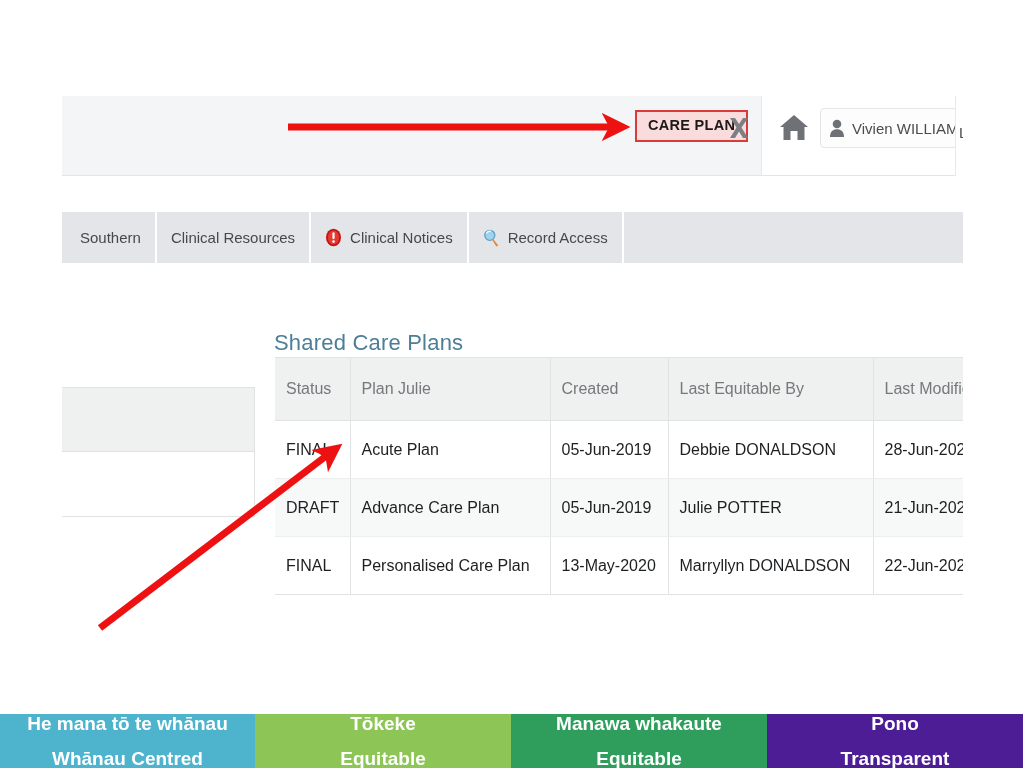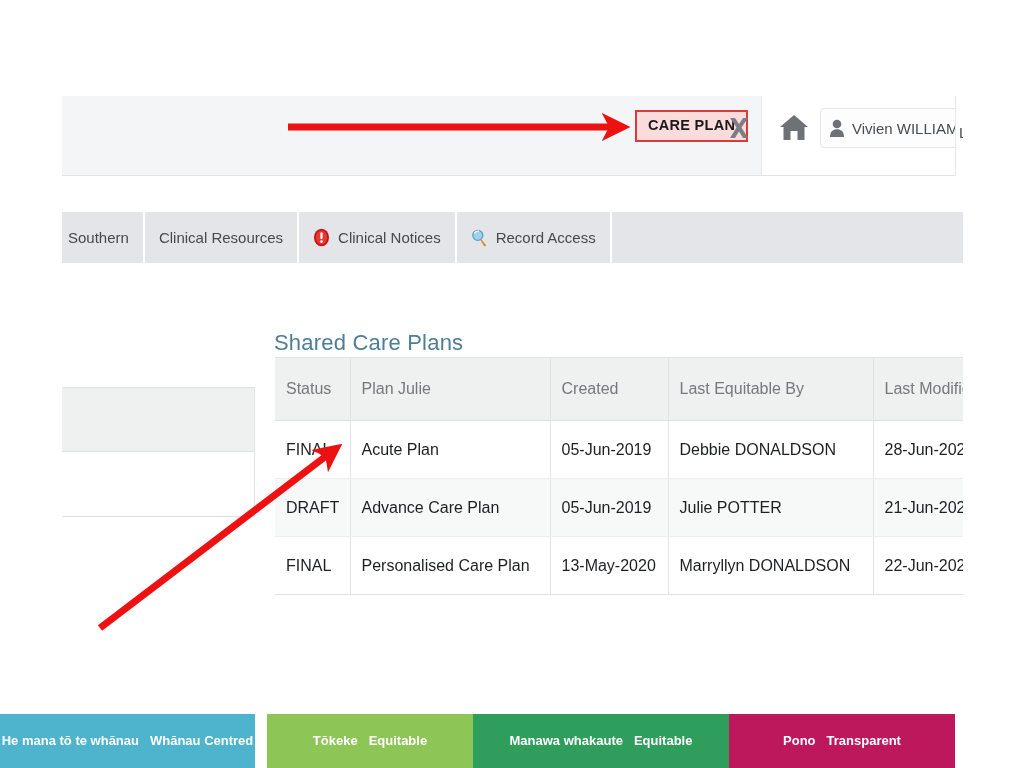--- a/index.html
+++ b/index.html
@@ -154,21 +154,21 @@
     align-items: center;
     gap: 8px;
     padding: 0 14px;
     background: #e3e5e8;
     border-right: 2px solid #ffffff;
     font-size: 15px;
     color: #46494c;
     white-space: nowrap;
     height: 51px;
   }
-  .nav-tab.first { padding-left: 6px; }
+  .nav-tab.first { padding-left: 18px; }
 
   .nav-filler {
     flex: 1 1 auto;
     background: #e3e5e8;
     border-left: 0;
   }
 
   .icon-alert { width: 17px; height: 19px; flex: 0 0 auto; }
   .icon-search { width: 17px; height: 18px; flex: 0 0 auto; }
   .icon-alert svg, .icon-search svg { display: block; }
@@ -266,35 +266,35 @@
   .value-bar {
     position: absolute;
     left: 0;
     top: 714px;
     width: 1024px;
     height: 54px;
     display: flex;
   }
   .value-seg {
     display: flex;
-    flex-direction: row;
+    flex-direction: column;
     align-items: center;
     justify-content: center;
     gap: 11px;
     color: #ffffff;
-    font-size: 13px;
+    font-size: 19px;
     font-weight: 700;
     line-height: 1.25;
     text-align: center;
     white-space: nowrap;
   }
   .seg-0 { width: 255px; background: #4eb3cd; }
-  .seg-1 { width: 206px; background: #8dc556; margin-left: 12px; }
+  .seg-1 { width: 256px; background: #8dc556; }
   .seg-2 { width: 256px; background: #2f9e5c; }
-  .seg-3 { width: 226px; background: #be185d; }
+  .seg-3 { width: 256px; background: #4c1d95; }
 </style>
 </head>
 <body>
 
 <div id="slide">
 
   <div class="app-shot">
 
     <div class="app-header">
 

